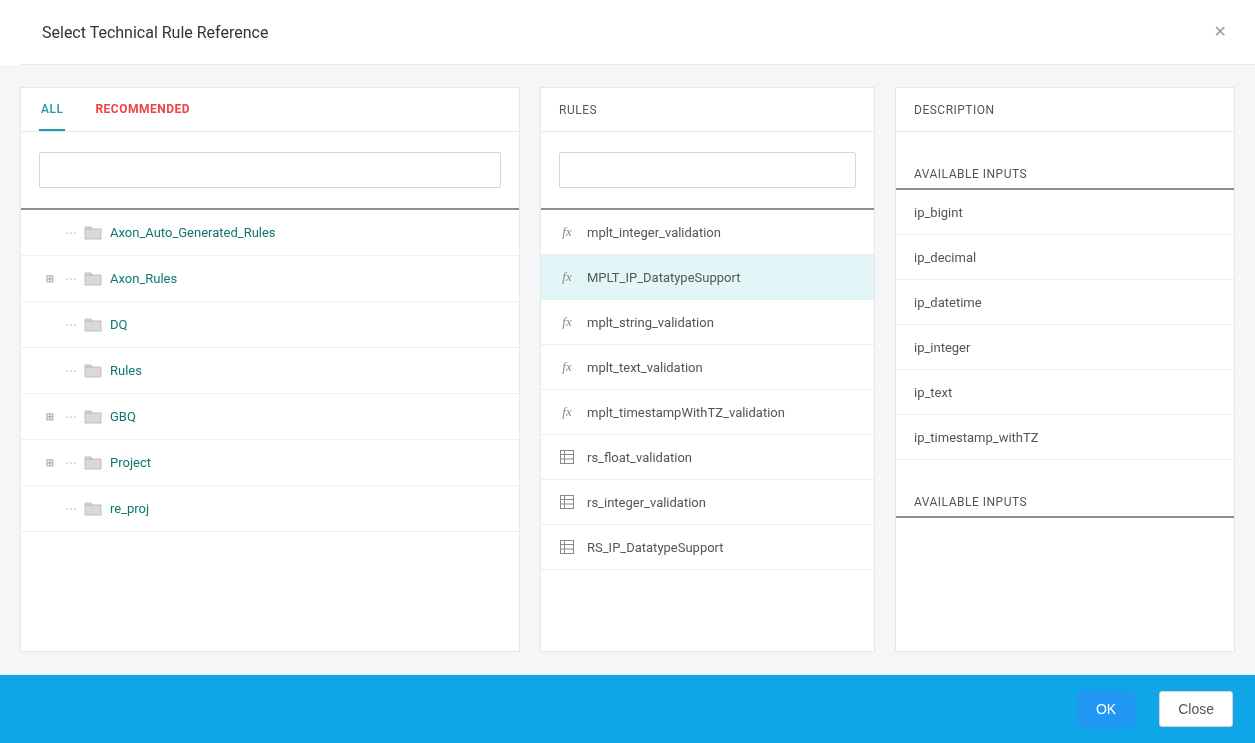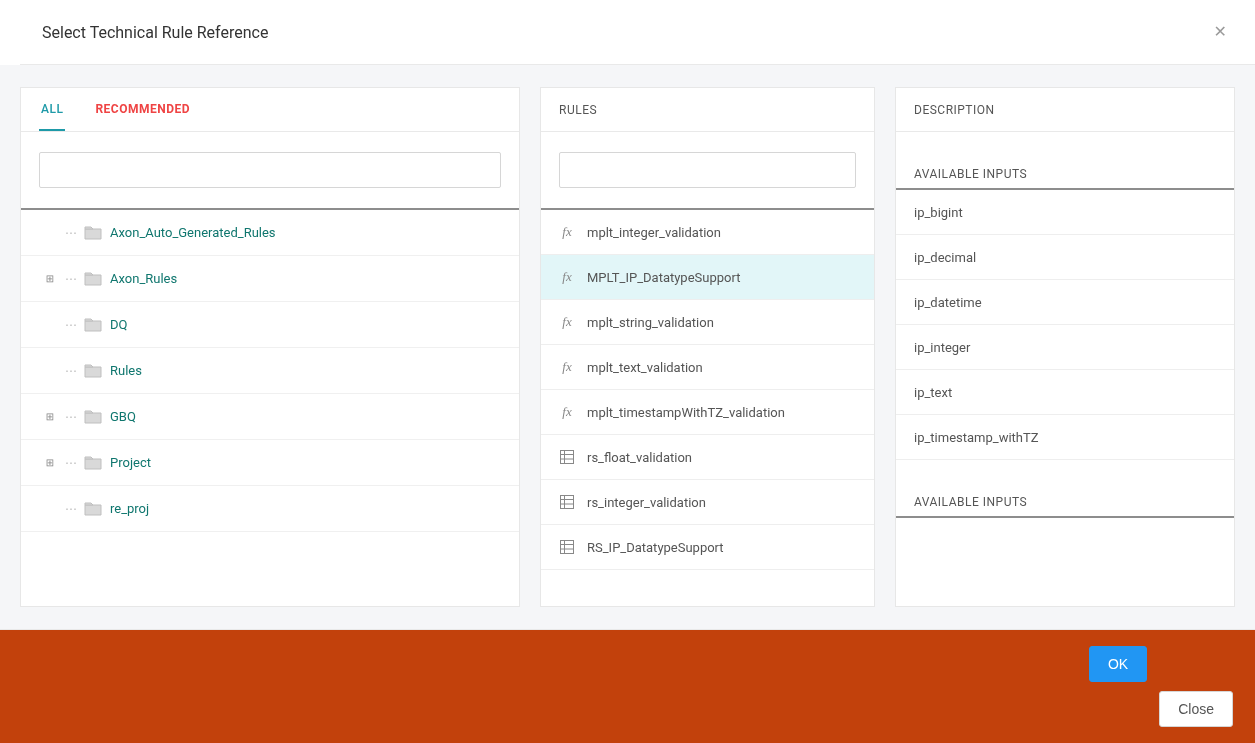--- a/index.html
+++ b/index.html
@@ -194,45 +194,44 @@
     align-items: center;
     padding: 0 18px;
     border-bottom: 1px solid #eee;
     color: #555;
     font-size: 13px;
   }
 
   
   .modal-footer {
     flex: 0 0 auto;
-    background: #c2410c;
+    background: #0ea5e9;
     border-top: 1px solid #e9e9e9;
     padding: 16px 22px;
     display: flex;
     justify-content: flex-end;
-    gap: 12px;
+    gap: 24px;
   }
   .btn {
     height: 36px;
     padding: 0 18px;
     border-radius: 3px;
     font-size: 14px;
     cursor: pointer;
     border: 1px solid transparent;
   }
   .btn-primary {
     background: #2196f3;
     border-color: #2196f3;
     color: #fff;
   }
   .btn-default {
     background: #fff;
     border-color: #d6d6d6;
     color: #555;
-    margin-top: 45px;
   }
 
   
   ::-webkit-scrollbar { width: 14px; height: 14px; }
   ::-webkit-scrollbar-track { background: #f1f1f1; }
   ::-webkit-scrollbar-thumb { background: #c7c7c7; }
   ::-webkit-scrollbar-button { height: 14px; background: #f1f1f1; }
 </style>
 </head>
 <body>

